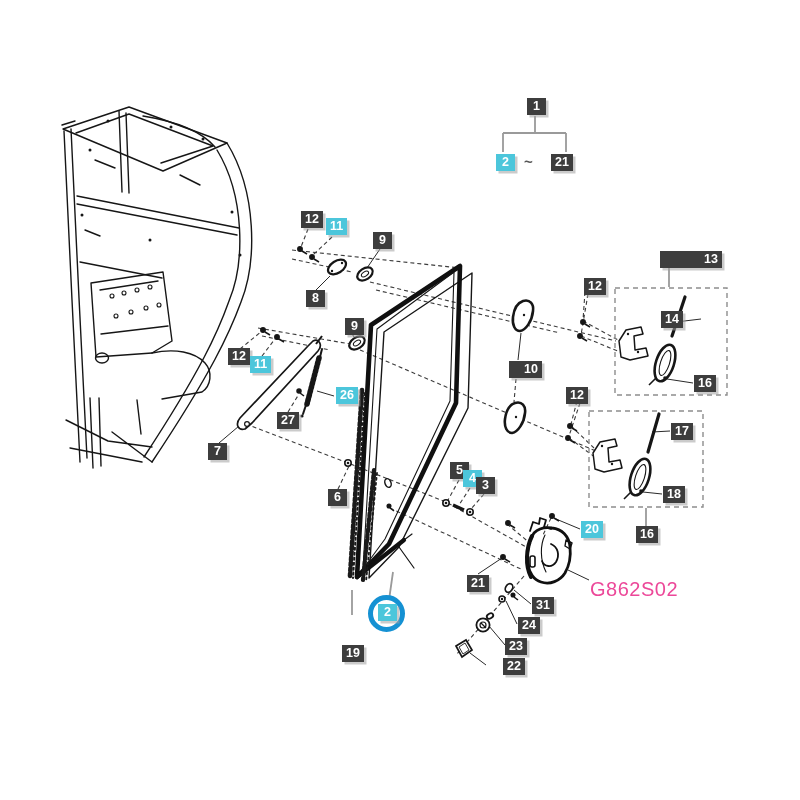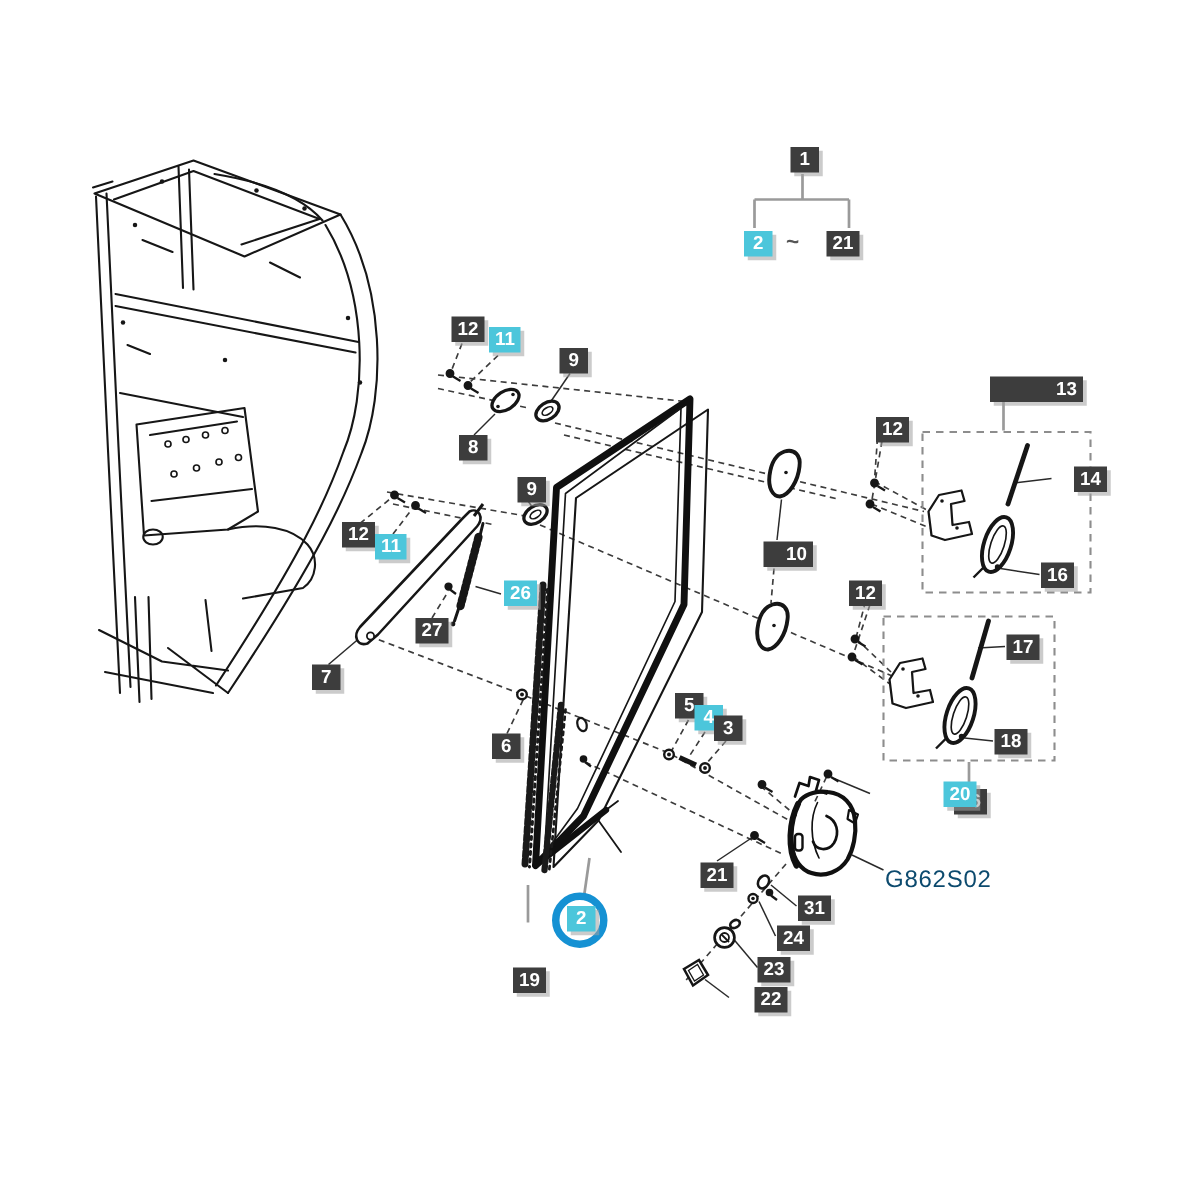--- a/index.html
+++ b/index.html
@@ -7,21 +7,21 @@
          font-family:"Liberation Sans","DejaVu Sans",sans-serif;}
   #art{position:absolute;left:0;top:0;}
   #label-layer{position:absolute;left:0;top:0;width:800px;height:800px;}
   .plabel{position:absolute;min-width:11px;height:17px;line-height:17px;padding:0 4px;
           text-align:center;font-size:12.5px;font-weight:bold;color:#fff;
           background:#3d3d3d;box-shadow:2.5px 2.5px 0 rgba(160,160,160,.55);z-index:5;}
   .plabel.cyan{background:#4cc6db;}
   .ring{position:absolute;width:27px;height:27px;border:5.5px solid #1591d3;
         border-radius:50%;z-index:4;}
   .tilde{position:absolute;font-size:15px;font-weight:bold;color:#555;z-index:5;}
-  .figcode{position:absolute;font-size:16px;color:#0c4a6e;letter-spacing:.5px;z-index:5;}
+  .figcode{position:absolute;font-size:20px;color:#ec4899;letter-spacing:.5px;z-index:5;}
 </style>
 </head>
 <body>
 
 <div id="stage">
 
 <svg id="art" width="800" height="800" viewBox="0 0 800 800">
 
   <g stroke="#161616" stroke-width="1.4" fill="none" stroke-linejoin="round" stroke-linecap="round">
     <path d="M63,129 L129,107 L227,143 L163,171 Z"></path>
@@ -311,28 +311,28 @@
       <div class="plabel cyan" style="left: 250px; top: 356px;">11</div>
       <div class="plabel cyan" style="left: 336px; top: 387px;">26</div>
       <div class="plabel" style="left: 277px; top: 412px; text-align: center;">27</div>
       <div class="plabel" style="left: 208px; top: 443px;">7</div>
       <div class="plabel" style="left: 328px; top: 489px;">6</div>
       <div class="plabel" style="left: 450px; top: 462px;">5</div>
       <div class="plabel cyan" style="left: 463px; top: 470px;">4</div>
       <div class="plabel" style="left: 476px; top: 477px;">3</div>
       <div class="plabel" style="left: 660px; top: 251px; padding-left: 44px;">13</div>
       <div class="plabel" style="left: 584px; top: 278px;">12</div>
-      <div class="plabel" style="left: 716px; top: 311px;">14</div>
+      <div class="plabel" style="left: 661px; top: 311px;">14</div>
       <div class="plabel" style="left: 694px; top: 375px;">16</div>
       <div class="plabel" style="left: 509px; top: 361px; padding-left: 15px;">10</div>
       <div class="plabel" style="left: 566px; top: 387px;">12</div>
       <div class="plabel" style="left: 671px; top: 423px;">17</div>
       <div class="plabel" style="left: 663px; top: 486px;">18</div>
       <div class="plabel" style="left: 636px; top: 526px;">16</div>
-      <div class="plabel cyan" style="left: 581px; top: 521px; margin-left: 48px;">20</div>
+      <div class="plabel cyan" style="left: 581px; top: 521px;">20</div>
       <div class="plabel" style="left: 467px; top: 575px;">21</div>
       <div class="plabel" style="left: 532px; top: 597px;">31</div>
       <div class="plabel" style="left: 518px; top: 617px;">24</div>
       <div class="plabel" style="left: 505px; top: 638px;">23</div>
       <div class="plabel" style="left: 487px; top: 658px; margin-left: 16px;">22</div>
       <div class="plabel" style="left: 342px; top: 645px;">19</div>
       <div class="ring" style="left: 368px; top: 595px;"></div>
       <div class="plabel cyan" style="left: 378px; top: 604px;">2</div>
     </div>
 

